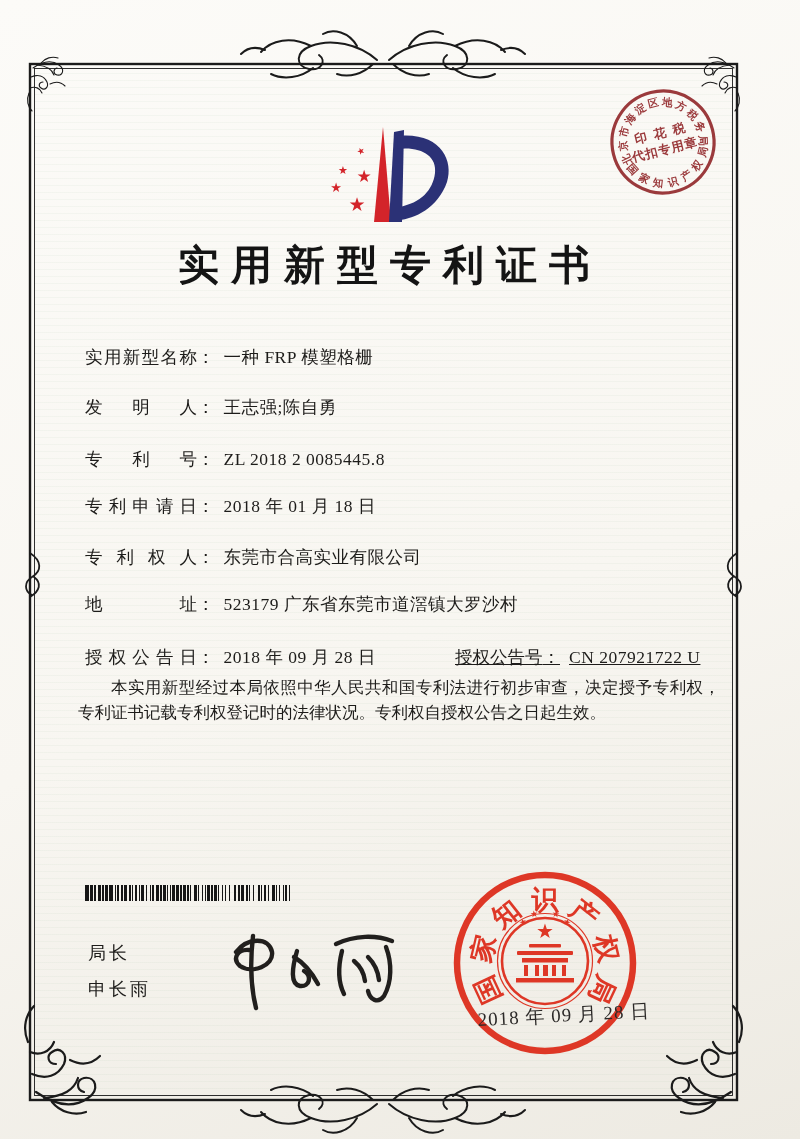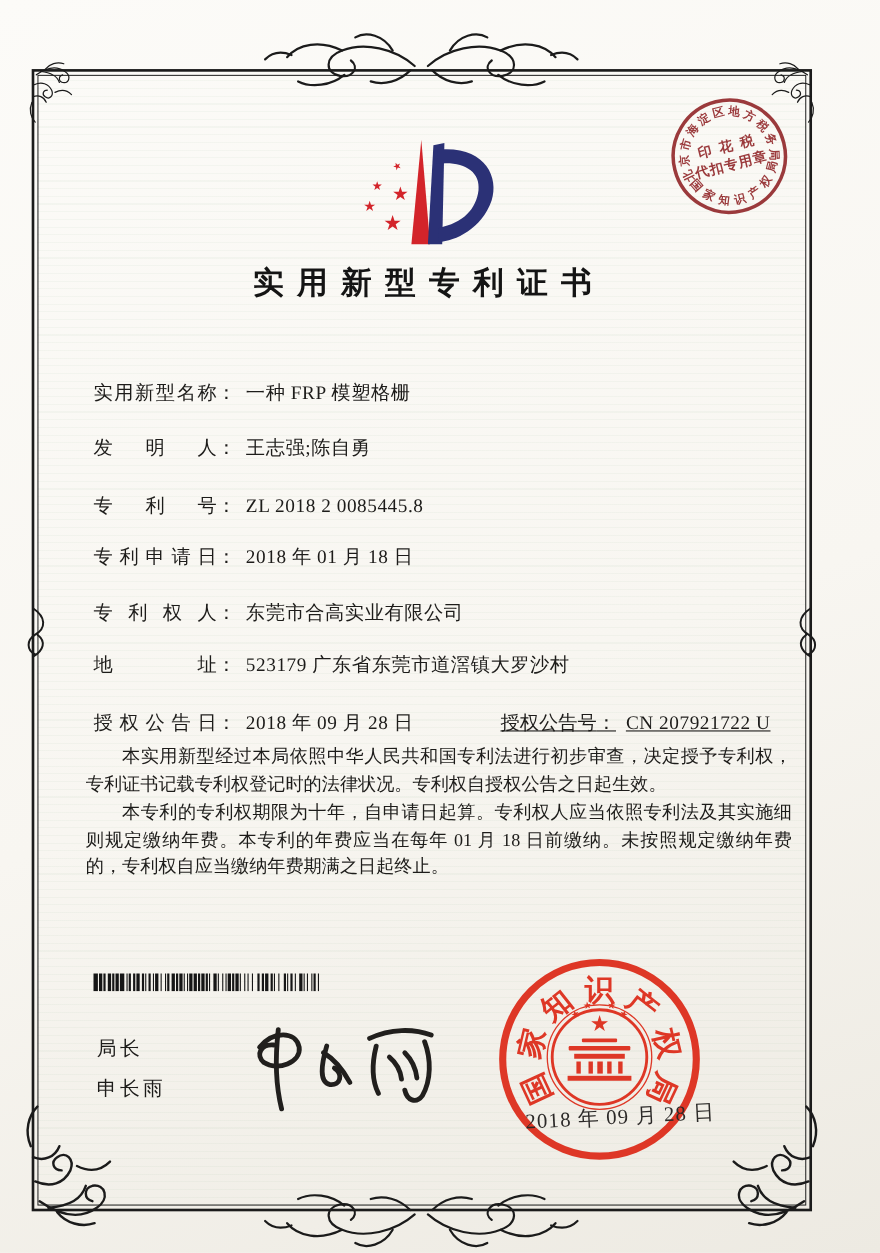--- a/index.html
+++ b/index.html
@@ -11,21 +11,21 @@
   }
   .security-tint{
     position:absolute;left:34px;top:68px;width:699px;height:1028px;
     background:repeating-linear-gradient(0deg,rgba(120,165,125,0.06) 0 1px,transparent 1px 7px);
     pointer-events:none;
   }
   .abs{position:absolute;}
   .cert-no{left:70px;top:116px;font-size:17px;letter-spacing:2px;}
   .title{
     left:0;top:238px;width:780px;text-align:center;
-    font-size:28px;font-weight:bold;letter-spacing:12px;color:#141414;
+    font-size:41px;font-weight:bold;letter-spacing:12px;color:#141414;
   }
   .fields{left:85px;top:345px;width:625px;font-size:17.5px;}
   .frow{position:absolute;left:0;white-space:nowrap;}
   .flabel{display:inline-block;width:112px;text-align:justify;text-align-last:justify;}
   .fcolon{display:inline-block;}
   .fvalue{margin-left:9px;letter-spacing:0.5px;}
   .grant-group{position:absolute;left:370px;top:0;white-space:nowrap;text-decoration:underline;}
   .paras{left:78px;top:676px;width:642px;font-size:16.5px;line-height:24.6px;text-align:justify;}
   .paras p{margin:0 0 2px 0;text-indent:2em;}
   .barcode{left:85px;top:885px;width:206px;height:16px;white-space:nowrap;font-size:0;}
@@ -204,21 +204,20 @@
     <div class="frow" style="top:300px;width:625px">
       <span class="flabel">授权公告日</span><span class="fcolon">：</span><span class="fvalue">2018 年 09 月 28 日</span>
       <span class="grant-group">
         <span>授权公告号</span><span>：</span><span class="fvalue">CN 207921722 U</span>
       </span>
     </div>
   </div>
 
   <div class="abs paras">
     <p>本实用新型经过本局依照中华人民共和国专利法进行初步审查，决定授予专利权，专利证书记载专利权登记时的法律状况。专利权自授权公告之日起生效。</p>
-    <p>本专利的专利权期限为十年，自申请日起算。专利权人应当依照专利法及其实施细则规定缴纳年费。本专利的年费应当在每年 01 月 18 日前缴纳。未按照规定缴纳年费的，专利权自应当缴纳年费期满之日起终止。</p>
   </div>
 
   <div class="abs barcode" id="barcode"><i style="width: 4.05px;"></i><b style="width: 1.35px;"></b><i style="width: 2.7px;"></i><b style="width: 1.35px;"></b><i style="width: 1.35px;"></i><b style="width: 2.7px;"></b><i style="width: 2.7px;"></i><b style="width: 1.35px;"></b><i style="width: 1.35px;"></i><b style="width: 1.35px;"></b><i style="width: 2.7px;"></i><b style="width: 1.35px;"></b><i style="width: 4.05px;"></i><b style="width: 1.35px;"></b><i style="width: 1.35px;"></i><b style="width: 1.35px;"></b><i style="width: 1.35px;"></i><b style="width: 2.7px;"></b><i style="width: 1.35px;"></i><b style="width: 1.35px;"></b><i style="width: 2.7px;"></i><b style="width: 2.7px;"></b><i style="width: 1.35px;"></i><b style="width: 1.35px;"></b><i style="width: 1.35px;"></i><b style="width: 1.35px;"></b><i style="width: 2.7px;"></i><b style="width: 1.35px;"></b><i style="width: 1.35px;"></i><b style="width: 1.35px;"></b><i style="width: 2.7px;"></i><b style="width: 1.35px;"></b><i style="width: 1.35px;"></i><b style="width: 2.7px;"></b><i style="width: 1.35px;"></i><b style="width: 1.35px;"></b><i style="width: 1.35px;"></i><b style="width: 2.7px;"></b><i style="width: 2.7px;"></i><b style="width: 1.35px;"></b><i style="width: 1.35px;"></i><b style="width: 1.35px;"></b><i style="width: 2.7px;"></i><b style="width: 1.35px;"></b><i style="width: 1.35px;"></i><b style="width: 1.35px;"></b><i style="width: 1.35px;"></i><b style="width: 1.35px;"></b><i style="width: 2.7px;"></i><b style="width: 1.35px;"></b><i style="width: 2.7px;"></i><b style="width: 1.35px;"></b><i style="width: 1.35px;"></i><b style="width: 1.35px;"></b><i style="width: 2.7px;"></i><b style="width: 1.35px;"></b><i style="width: 1.35px;"></i><b style="width: 1.35px;"></b><i style="width: 1.35px;"></i><b style="width: 2.7px;"></b><i style="width: 2.7px;"></i><b style="width: 1.35px;"></b><i style="width: 1.35px;"></i><b style="width: 2.7px;"></b><i style="width: 1.35px;"></i><b style="width: 1.35px;"></b><i style="width: 1.35px;"></i><b style="width: 1.35px;"></b><i style="width: 2.7px;"></i><b style="width: 1.35px;"></b><i style="width: 1.35px;"></i><b style="width: 1.35px;"></b><i style="width: 2.7px;"></i><b style="width: 1.35px;"></b><i style="width: 1.35px;"></i><b style="width: 2.7px;"></b><i style="width: 1.35px;"></i><b style="width: 1.35px;"></b><i style="width: 1.35px;"></i><b style="width: 2.7px;"></b><i style="width: 1.35px;"></i><b style="width: 4.05px;"></b><i style="width: 1.35px;"></i><b style="width: 2.7px;"></b><i style="width: 1.35px;"></i><b style="width: 1.35px;"></b><i style="width: 2.7px;"></i><b style="width: 2.7px;"></b><i style="width: 1.35px;"></i><b style="width: 1.35px;"></b><i style="width: 1.35px;"></i><b style="width: 2.7px;"></b><i style="width: 1.35px;"></i><b style="width: 4.05px;"></b><i style="width: 1.35px;"></i><b style="width: 1.35px;"></b><i style="width: 1.35px;"></i><b style="width: 1.35px;"></b><i style="width: 2.7px;"></i><b style="width: 1.35px;"></b><i style="width: 1.35px;"></i><b style="width: 2.7px;"></b><i style="width: 2.7px;"></i><b style="width: 1.35px;"></b><i style="width: 1.35px;"></i><b style="width: 1.35px;"></b><i style="width: 1.35px;"></i><b style="width: 2.7px;"></b><i style="width: 1.35px;"></i><b style="width: 1.35px;"></b><i style="width: 1.35px;"></i><b style="width: 2.7px;"></b><i style="width: 0.8px;"></i></div>
 
   <div class="abs director-title">局长</div>
   <div class="abs director-name">申长雨</div>
 
 
 </div>
 

